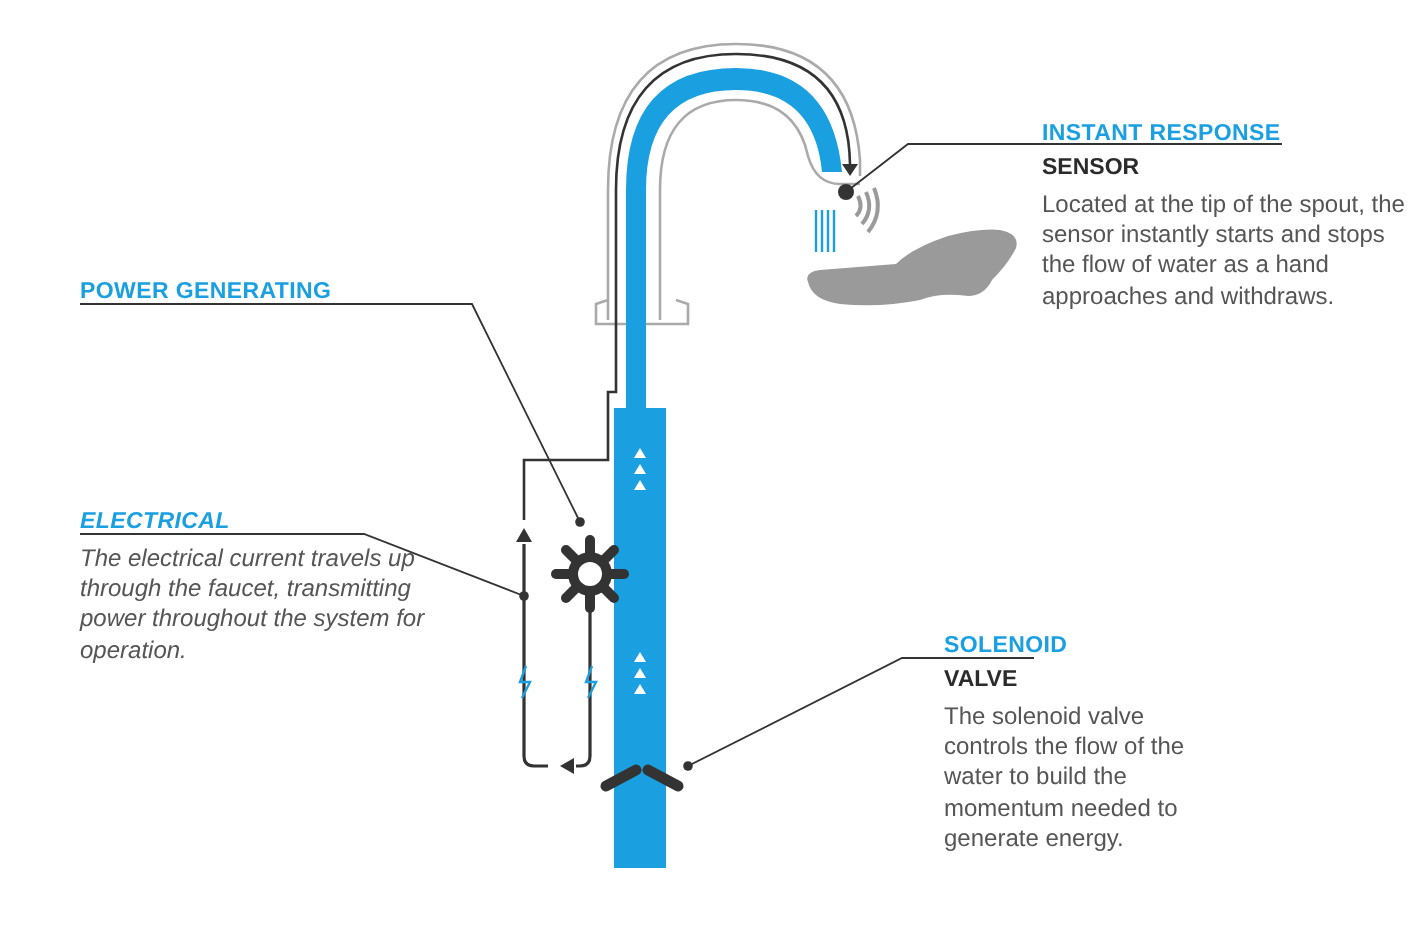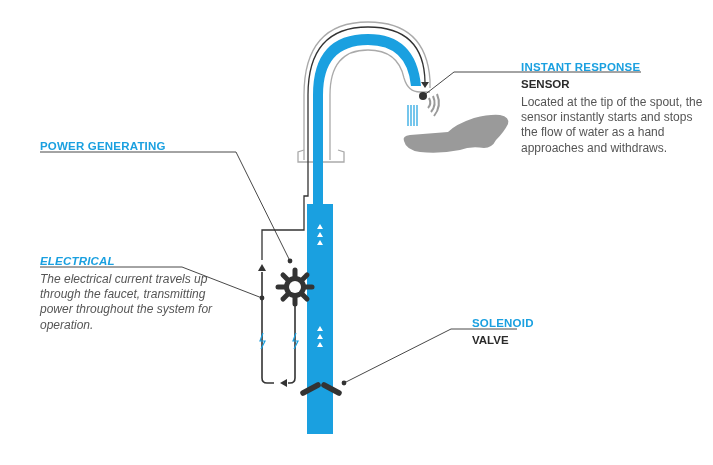--- a/index.html
+++ b/index.html
@@ -121,13 +121,14 @@
 </div>
 
 <div class="callout" id="c-current">
   <div class="kicker">ELECTRICAL</div>
   <div class="body">The electrical current travels up through the faucet, transmitting power throughout the system for operation.</div>
 </div>
 
 <div class="callout" id="c-valve">
   <div class="kicker">SOLENOID</div>
   <div class="title">VALVE</div>
+  <div class="body">The solenoid valve controls the flow of the water to build the momentum needed to generate energy.</div>
 </div>
 
 </body></html>

